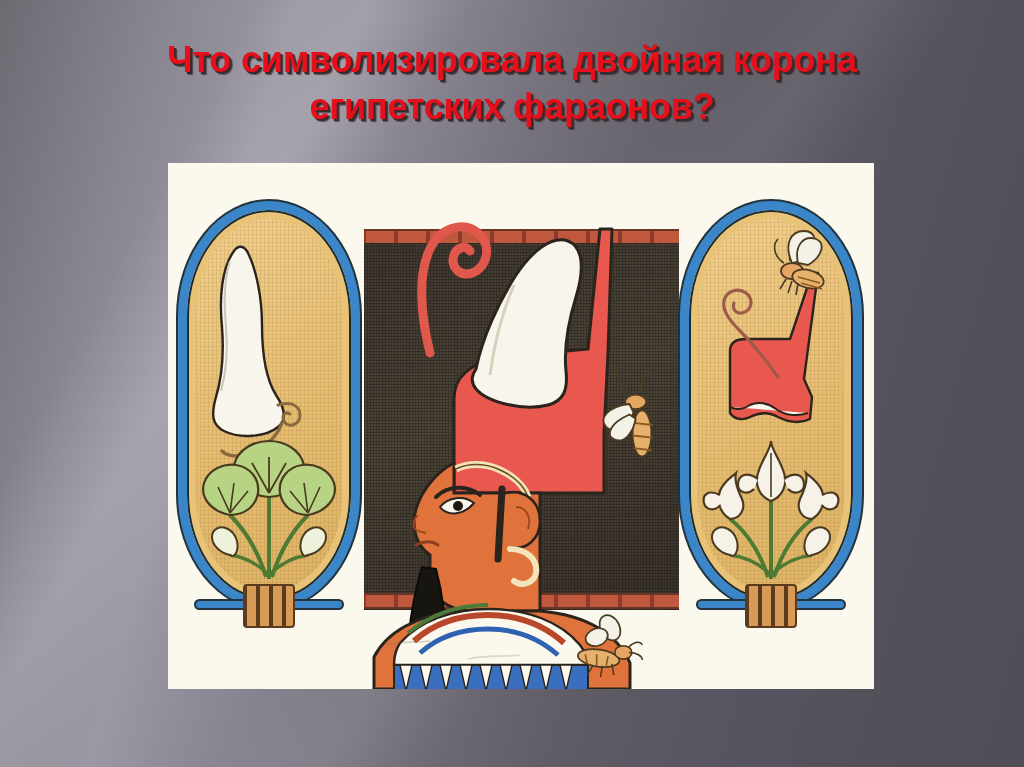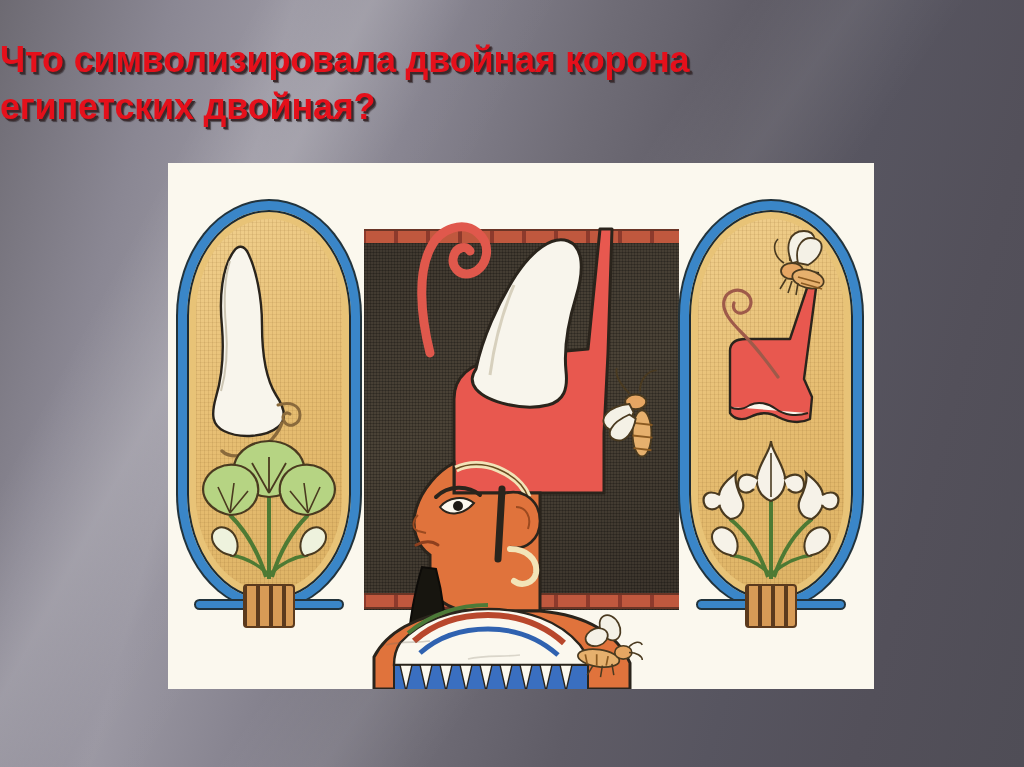--- a/index.html
+++ b/index.html
@@ -39,20 +39,21 @@
         #53505a 86%,
         #4f4d56 100%);
   }
 
   
   .title {
     position: absolute;
     left: 0;
     top: 36px;
     width: 1024px;
+    text-align: center;
     color: #e5101b;
     font-size: 36px;
     font-weight: bold;
     line-height: 47px;
     letter-spacing: -0.2px;
     text-shadow:
        2px 2px 0 #3a2a2c,
        3px 3px 1px rgba(30,18,20,0.55);
     user-select: none;
   }
@@ -160,21 +161,21 @@
   .svgfill { position:absolute; left:0; top:0; width:100%; height:100%; overflow:visible; }
   .pic-svg { position: absolute; left: 0; top: 0; }
 </style>
 </head>
 <body>
 
 <div id="slide">
 
   <div class="title">
     <span>Что символизировала двойная корона</span>
-    <span class="l2">египетских двойная?</span>
+    <span class="l2">египетских фараонов?</span>
   </div>
 
   <div id="picture">
 
     <div class="brick top"></div>
     <div class="panel"></div>
     <div class="brick bottom"></div>
 
     <div class="cartouche left">
       <div class="cart-ring">

